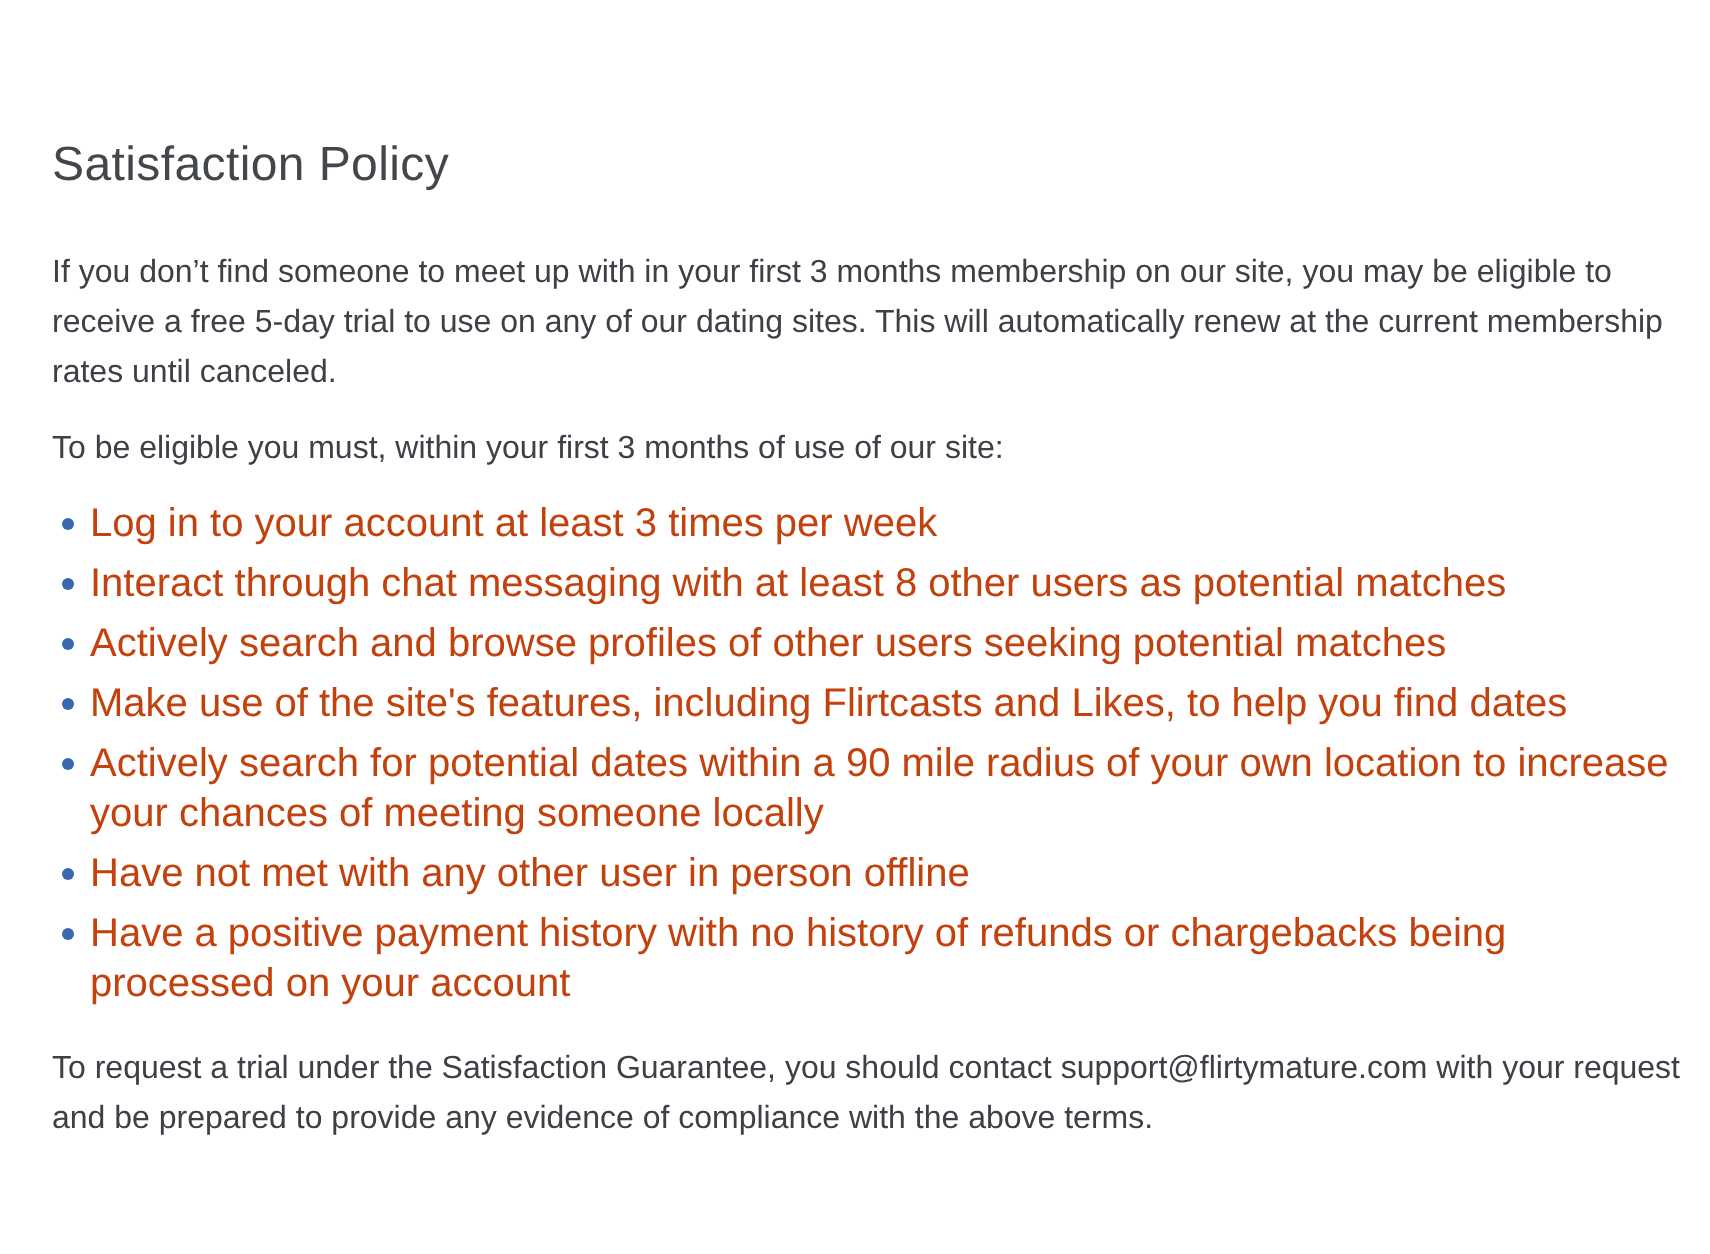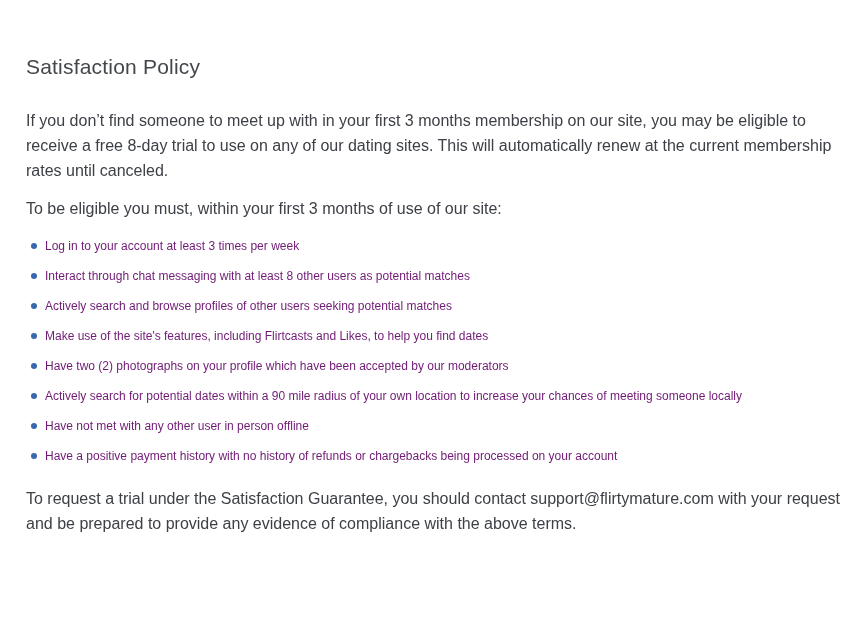--- a/index.html
+++ b/index.html
@@ -12,45 +12,45 @@
     width: 855px;
     height: 627px;
     overflow: hidden;
     font-family: "Liberation Sans", "DejaVu Sans", sans-serif;
     color: #3d4046;
   }
   .page {
     padding: 54px 14px 30px 26px;
   }
   h1.page-title {
-    font-size: 21px;
+    font-size: 24px;
     line-height: 26px;
     font-weight: 500;
     color: #43464b;
     letter-spacing: 0.2px;
-    margin: 0 0 28px 0;
+    margin: 16px 0 28px 0;
   }
   p.para {
     font-size: 16px;
     line-height: 25px;
     margin: 0 0 13px 0;
     color: #3d4046;
   }
   ul.bullets {
     list-style: none;
     margin: 0;
     padding: 0;
   }
   ul.bullets li {
     position: relative;
-    font-size: 12px;
+    font-size: 20px;
     line-height: 25px;
     padding-left: 19px;
     margin: 0 0 5px 0;
-    color: #701a75;
+    color: #c2410c;
   }
   .bullet-dot {
     position: absolute;
     left: 5px;
     top: 9px;
     width: 6px;
     height: 6px;
     border-radius: 50%;
     background: #3a68ad;
   }
@@ -59,39 +59,36 @@
     margin-bottom: 0;
   }
 </style>
 </head>
 <body>
 
 <div class="page">
 
   <h1 class="page-title">Satisfaction Policy</h1>
 
-  <p class="para">If you don’t find someone to meet up with in your first 3 months membership on our site, you may be eligible to receive a free 8-day trial to use on any of our dating sites. This will automatically renew at the current membership rates until canceled.</p>
+  <p class="para">If you don’t find someone to meet up with in your first 3 months membership on our site, you may be eligible to receive a free 5-day trial to use on any of our dating sites. This will automatically renew at the current membership rates until canceled.</p>
 
   <p class="para">To be eligible you must, within your first 3 months of use of our site:</p>
 
   <ul class="bullets">
     <li>
       <span class="bullet-dot"></span><span>Log in to your account at least 3 times per week</span>
     </li>
     <li>
       <span class="bullet-dot"></span><span>Interact through chat messaging with at least 8 other users as potential matches</span>
     </li>
     <li>
       <span class="bullet-dot"></span><span>Actively search and browse profiles of other users seeking potential matches</span>
     </li>
     <li>
       <span class="bullet-dot"></span><span>Make use of the site's features, including Flirtcasts and Likes, to help you find dates</span>
-    </li>
-    <li>
-      <span class="bullet-dot"></span><span>Have two (2) photographs on your profile which have been accepted by our moderators</span>
     </li>
     <li>
       <span class="bullet-dot"></span><span>Actively search for potential dates within a 90 mile radius of your own location to increase your chances of meeting someone locally</span>
     </li>
     <li>
       <span class="bullet-dot"></span><span>Have not met with any other user in person offline</span>
     </li>
     <li>
       <span class="bullet-dot"></span><span>Have a positive payment history with no history of refunds or chargebacks being processed on your account</span>
     </li>

